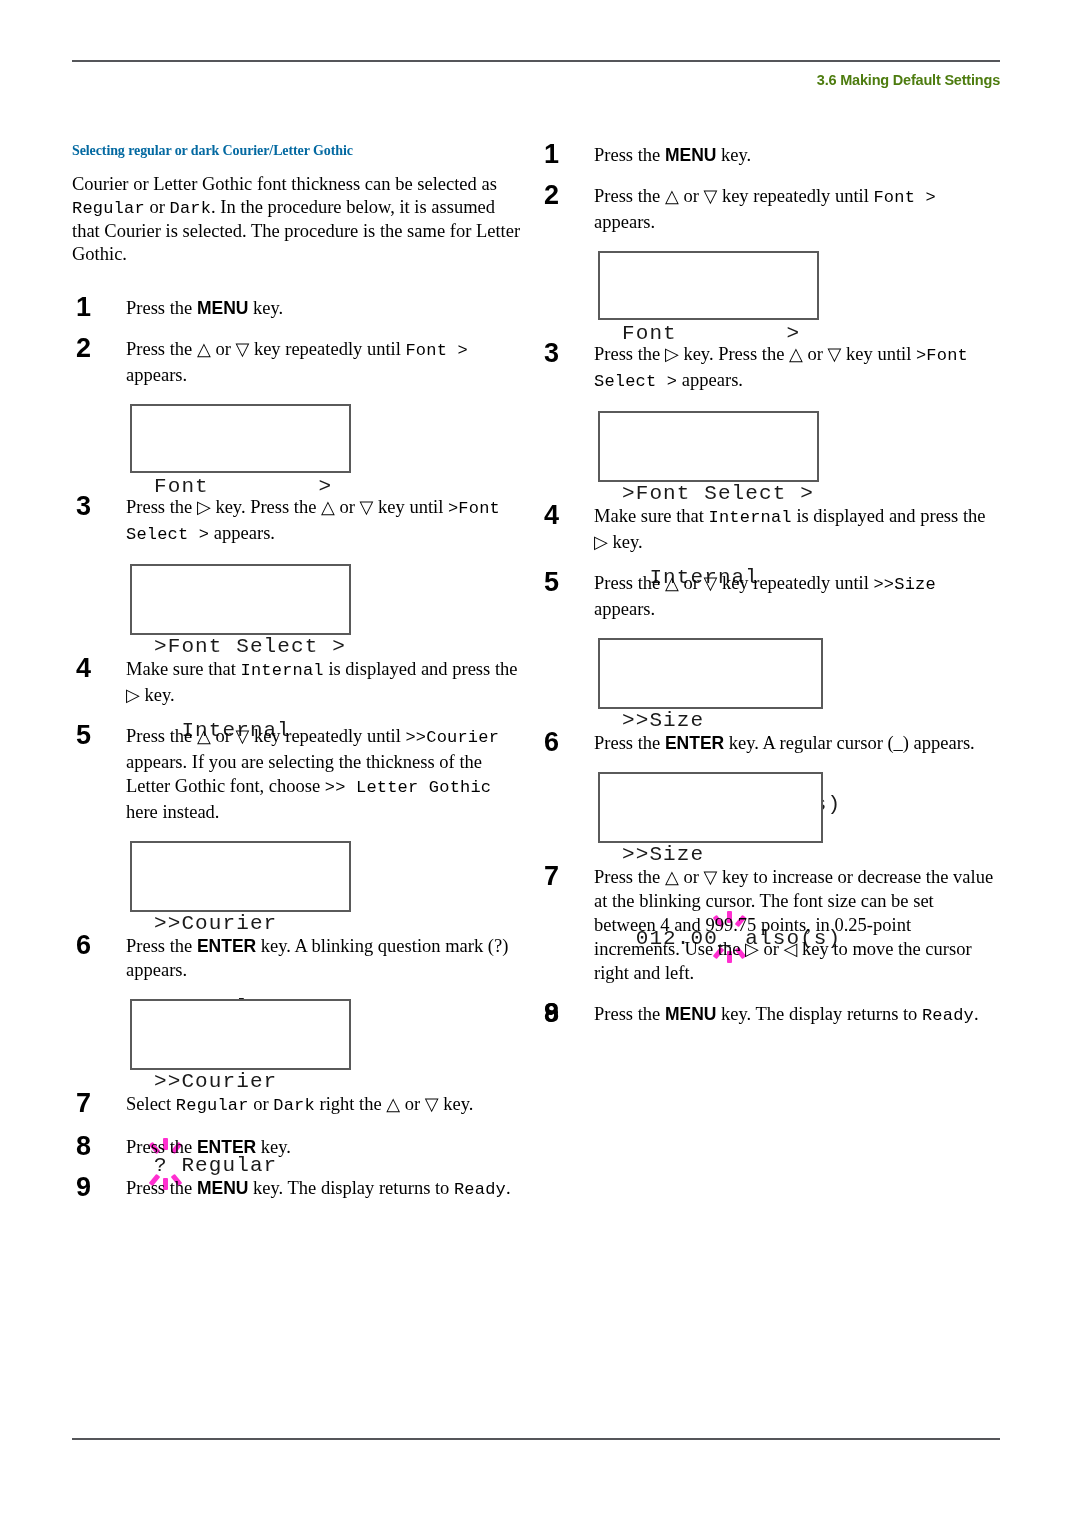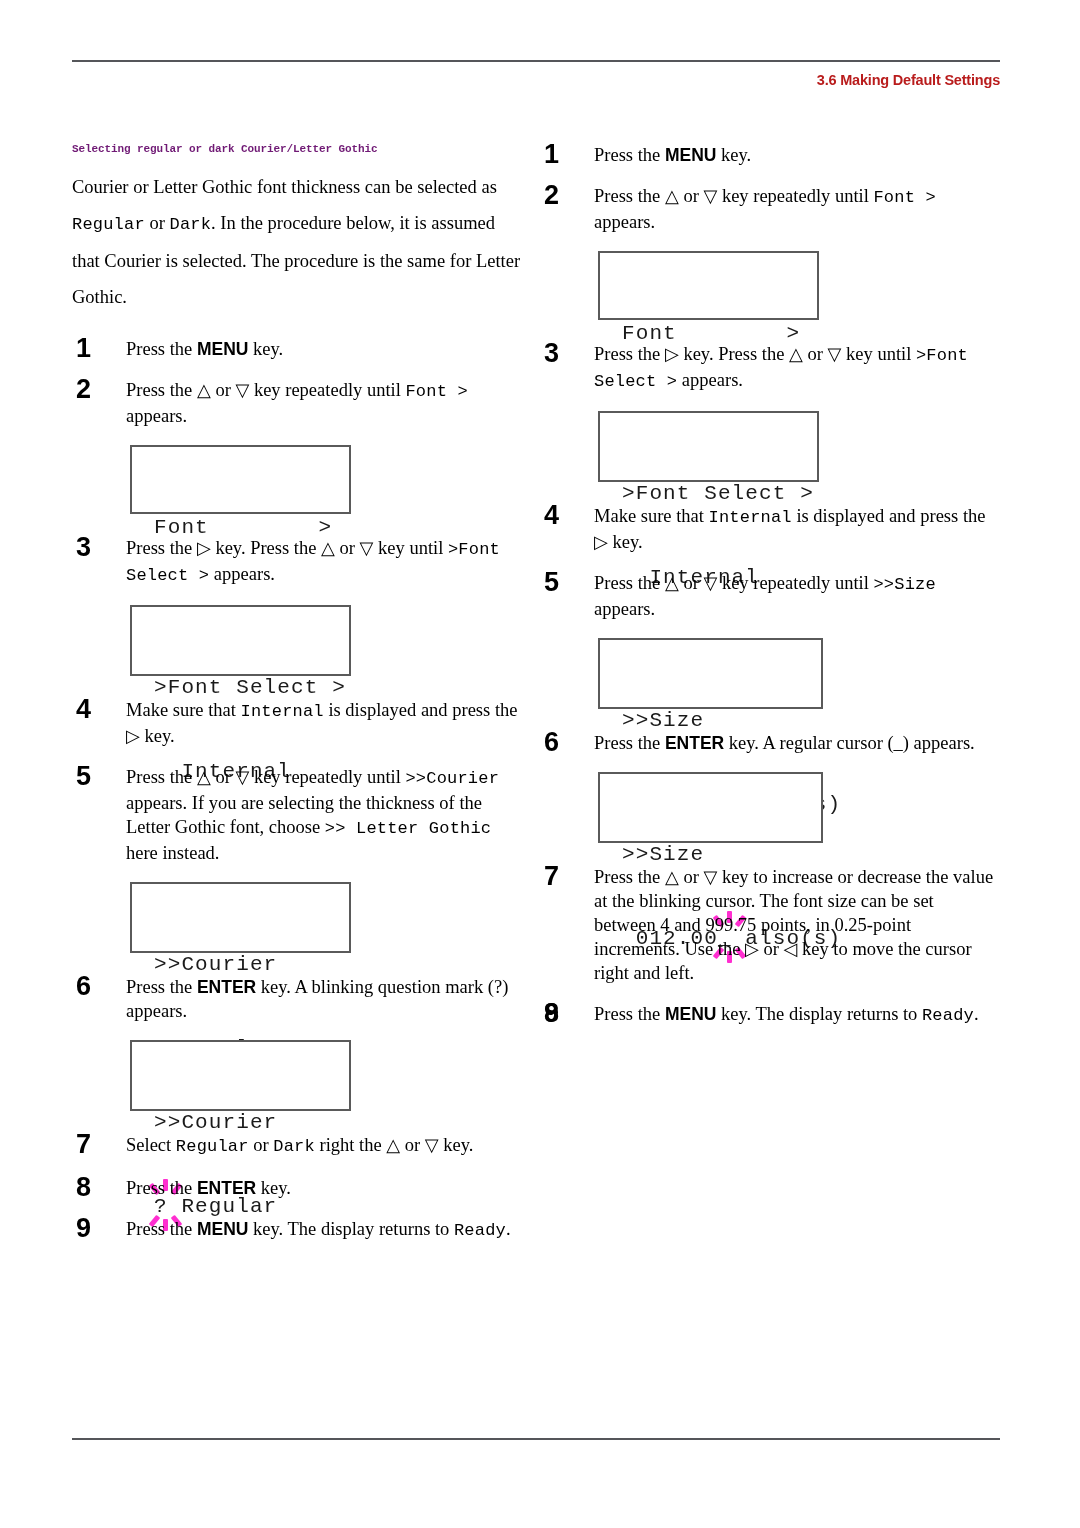--- a/index.html
+++ b/index.html
@@ -35,21 +35,21 @@
   .rule-bottom { top: 1438px; }
 
   .header-title {
     position: absolute;
     right: 80px;
     top: 72px;
     font-family: "Liberation Sans", sans-serif;
     font-weight: bold;
     font-size: 14.5px;
     letter-spacing: -0.2px;
-    color: #b91c1c;
+    color: #4d7c0f;
     white-space: nowrap;
   }
 
   .page-number {
     position: absolute;
     left: 0;
     top: 1540px;
     width: 1080px;
     text-align: right;
     font-family: "Liberation Sans", sans-serif;
@@ -61,33 +61,33 @@
   
   .col {
     position: absolute;
     top: 143px;
     width: 455px;
   }
   .col-left  { left: 72px; }
   .col-right { left: 540px; }
 
   .section-heading {
-    font-family: Liberation Mono, monospace;
-    font-weight: bold;
-    font-size: 11px;
+    font-family: Liberation Serif, serif;
+    font-weight: bold;
+    font-size: 14px;
     letter-spacing: -0.1px;
-    color: #701a75;
+    color: #0369a1;
     margin: 0 0 14px 0;
     white-space: nowrap;
   }
 
   .intro {
     font-size: 18.5px;
-    line-height: 36px;
-    margin: 0 0 22px 0;
+    line-height: 23px;
+    margin: 0 0 30px 0;
     text-align: left;
   }
 
   
   .step {
     position: relative;
     padding-left: 54px;
     margin-bottom: 17px;
   }
   .step-num {

